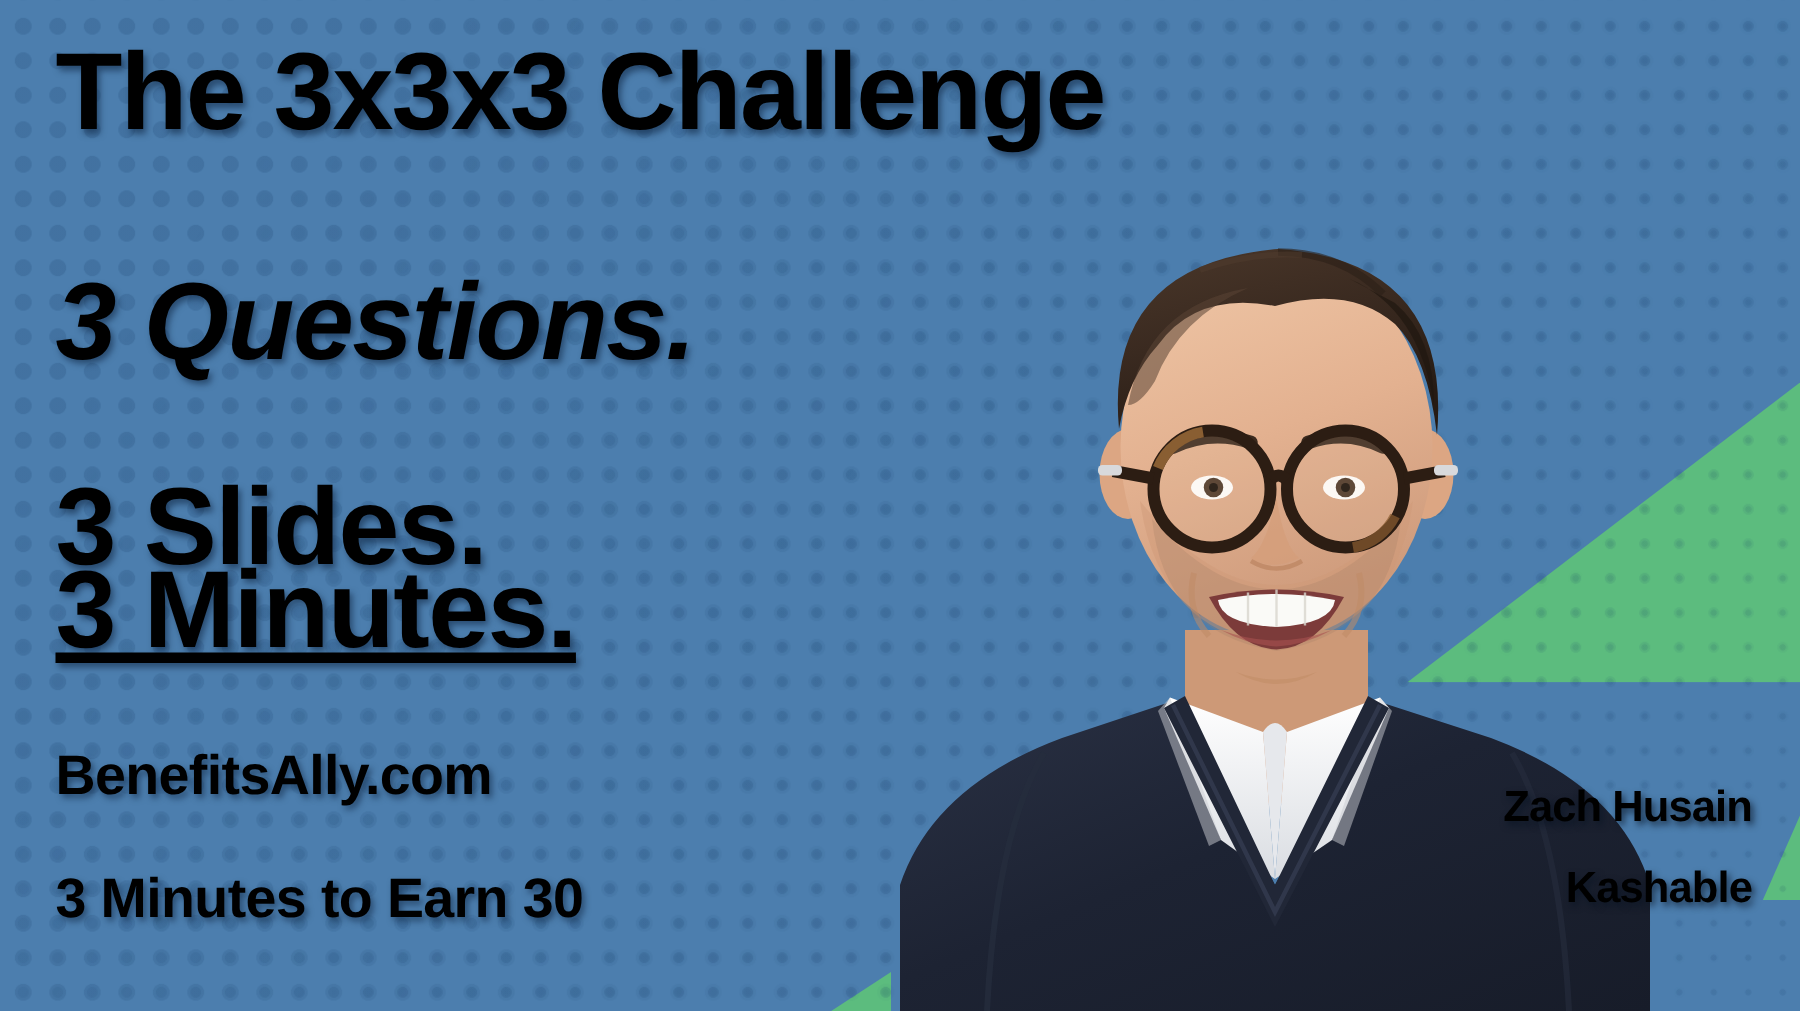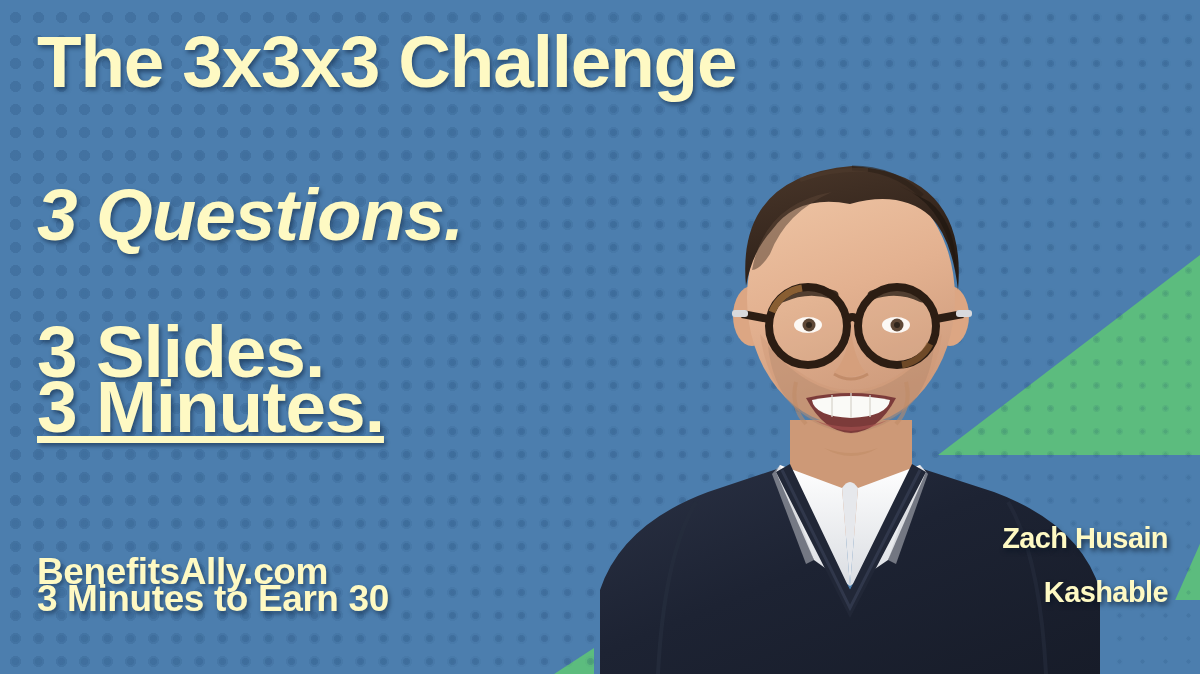--- a/index.html
+++ b/index.html
@@ -87,21 +87,21 @@
     left: 600px;
     top: 120px;
     width: 520px;
     height: 554px;
   }
   .portrait svg { display: block; width: 100%; height: 100%; }
 
   
   .txt {
     position: absolute;
-    color: #fef9c3;
+    color: #000000;
     font-weight: bold;
     letter-spacing: -0.5px;
     text-shadow: 2px 3px 4px rgba(12,35,62,0.55);
     white-space: nowrap;
   }
   #headline {
     left: 37px;
     top: 24px;
     font-size: 73px;
     line-height: 1.05;
@@ -116,21 +116,21 @@
   #line-questions { top: 178px; font-style: italic; }
   #line-slides    { top: 274px; margin-top: 41px; }
   #line-minutes   { top: 370px; text-decoration: underline; }
 
   .smallline {
     left: 37px;
     font-size: 37px;
     line-height: 1.0;
     letter-spacing: -0.4px;
   }
-  #brand-url     { top: 553px; }
+  #brand-url     { top: 498px; }
   #brand-tagline { top: 580px; }
 
   .speakerline {
     right: 32px;
     font-size: 29px;
     line-height: 1.0;
     letter-spacing: -0.6px;
     text-align: right;
     text-shadow: 2px 3px 5px rgba(8,20,35,0.7);
   }

